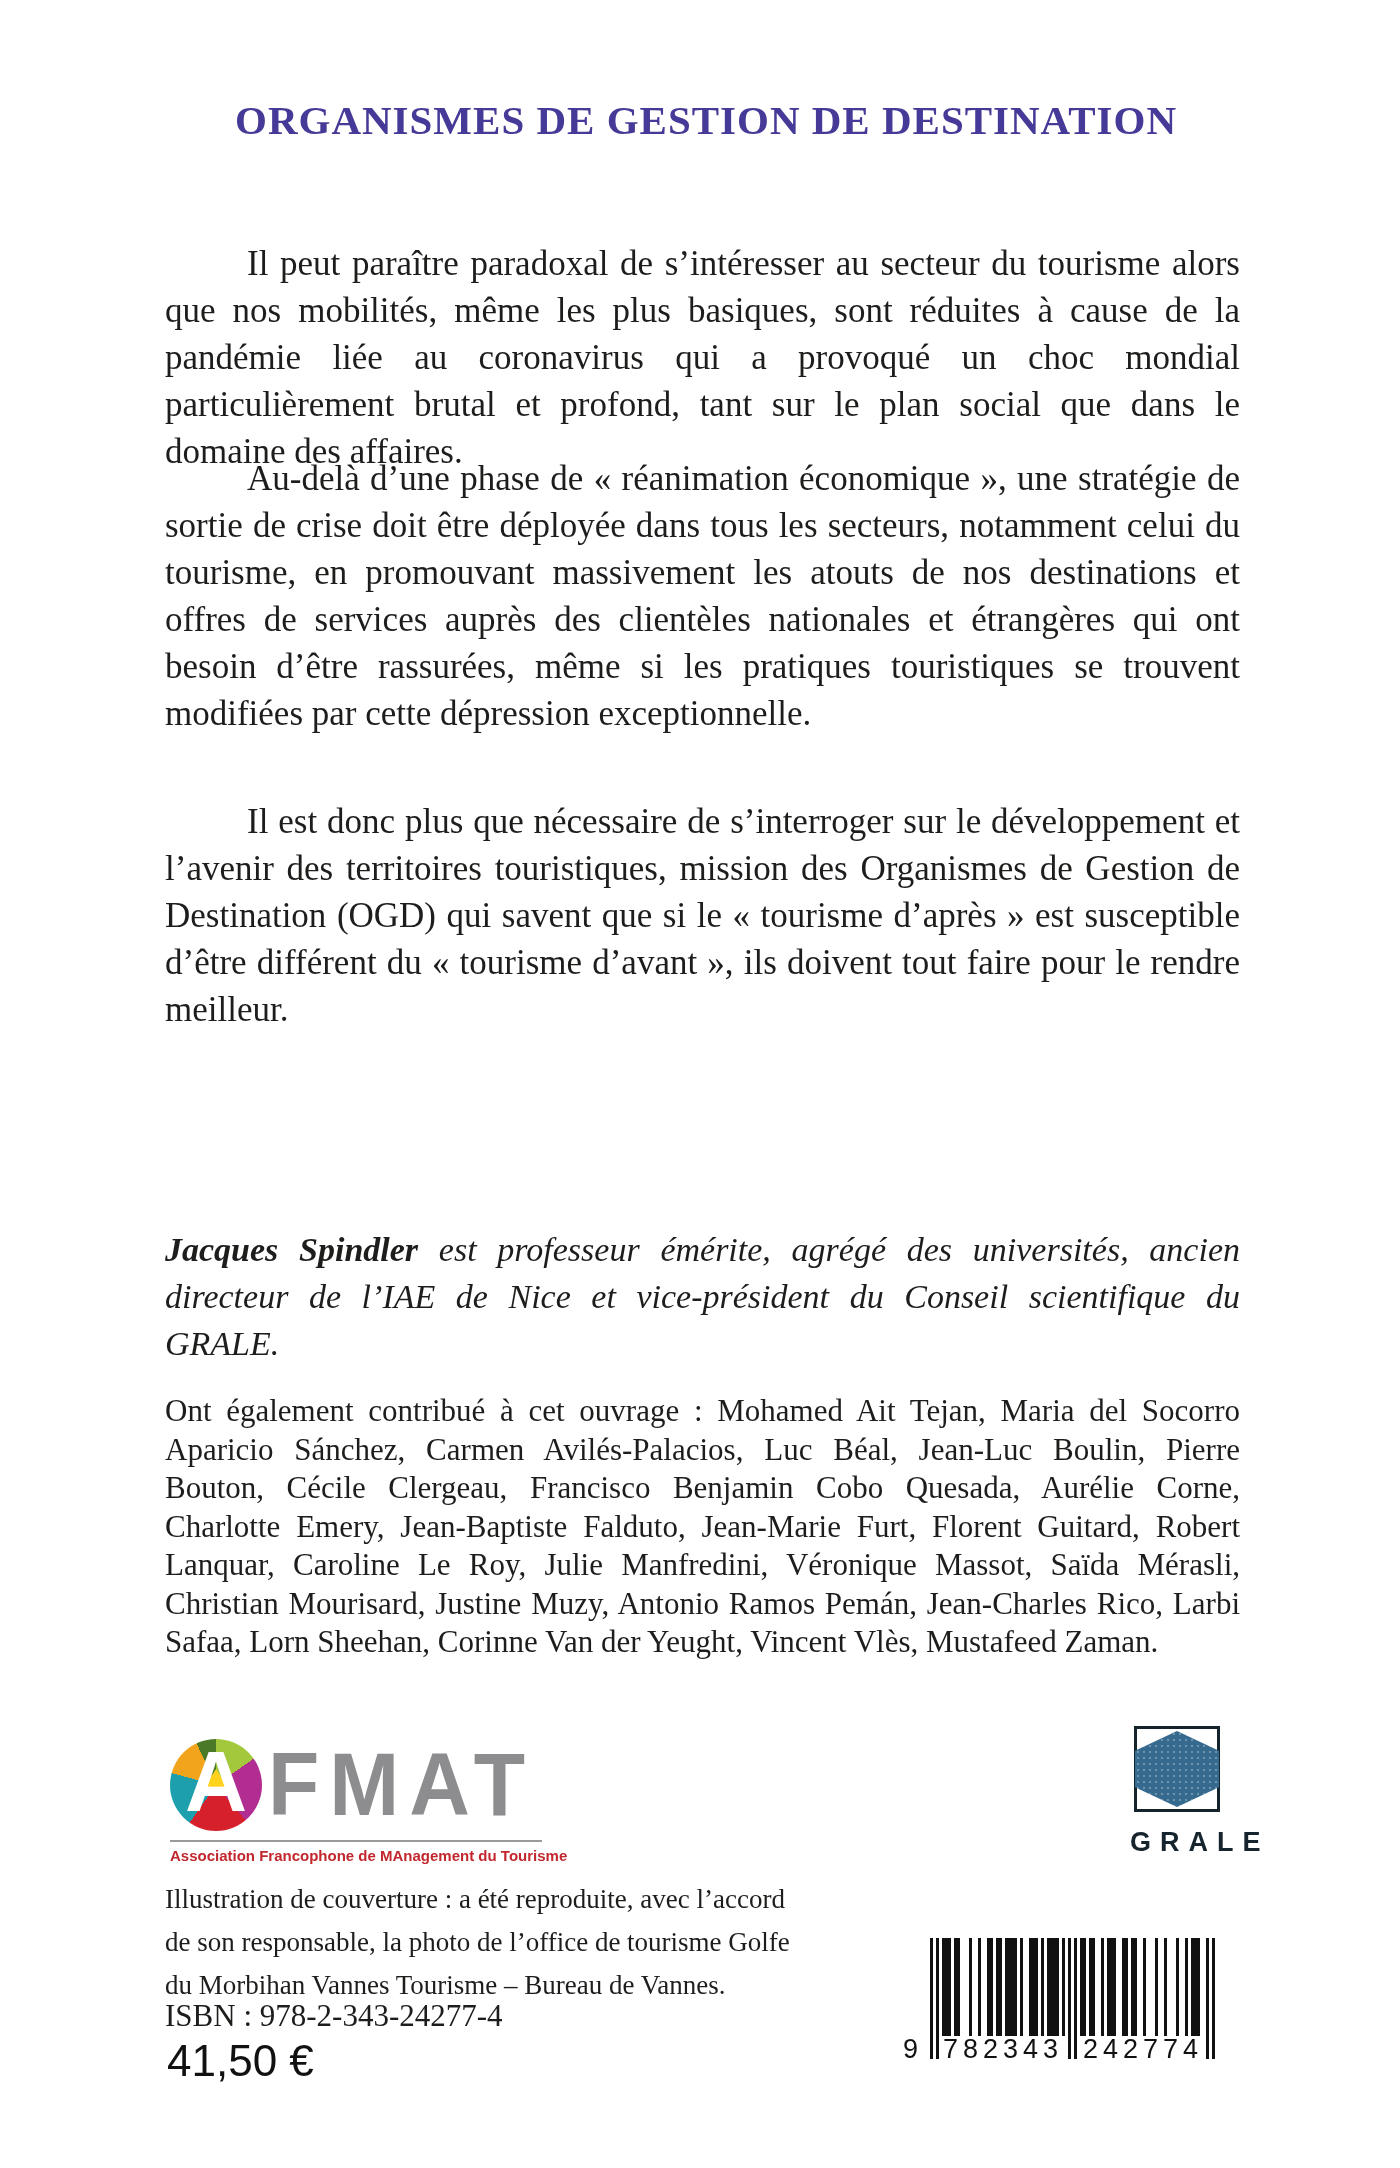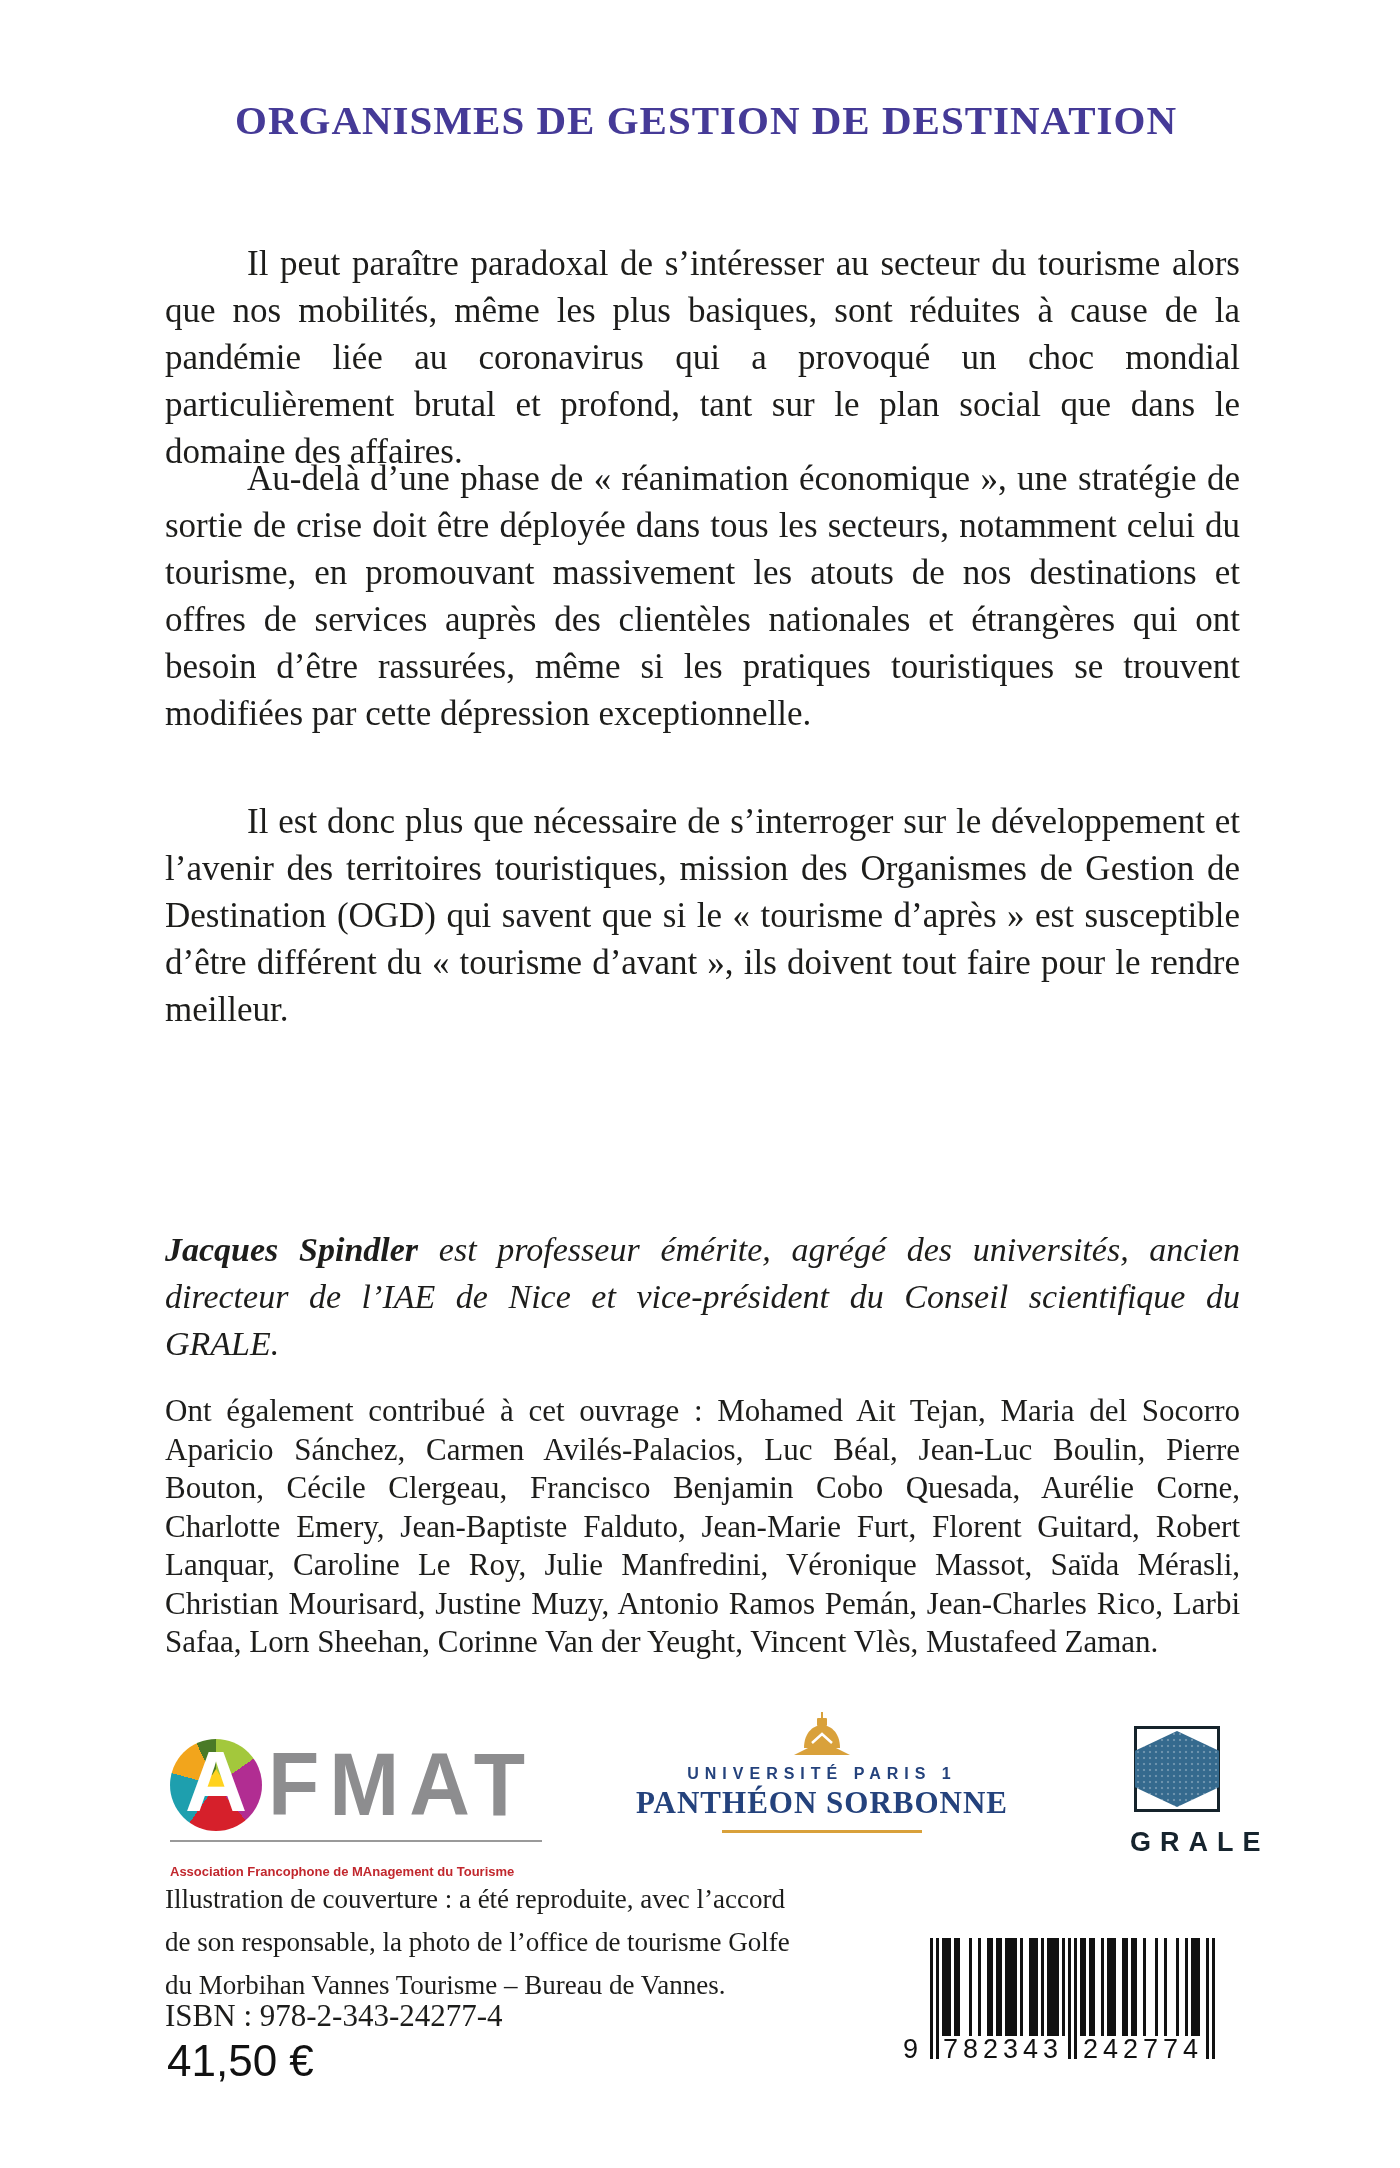--- a/index.html
+++ b/index.html
@@ -64,22 +64,22 @@
     font-family:"Liberation Sans", sans-serif;font-weight:bold;font-size:86px;
     color:#ffffff;z-index:2;
   }
   .afmat-rest{
     font-family:"Liberation Sans", sans-serif;font-weight:bold;font-size:84px;
     color:var(--afmat_gray,#8d8d8f);letter-spacing:10px;margin-left:6px;
     transform:scaleY(1.05);
   }
   .afmat-rule{height:2px;background:#9a9a9a;margin-top:8px;}
   .afmat-tagline{
-    margin-top:22px;white-space:nowrap;
-    font-family:"Liberation Sans", sans-serif;font-weight:bold;font-size:13px;
+    margin-top:5px;white-space:nowrap;
+    font-family:"Liberation Sans", sans-serif;font-weight:bold;font-size:15px;
     color:var(--afmat_red,#c1272d);
   }
   
   .sorbonne{position:absolute;left:620px;top:1712px;width:404px;text-align:center;}
   .dome{display:block;margin:0 auto;}
   .sorb-line1{
     margin-top:3px;
     font-family:"Liberation Sans", sans-serif;font-weight:600;font-size:16px;
     letter-spacing:6px;color:var(--sorbonne_blue,#24427c);
   }
@@ -150,34 +150,20 @@
       <div class="afmat-circle">
         <span class="afmat-tri"></span>
         <span class="afmat-a">A</span>
       </div>
       <span class="afmat-rest">FMAT</span>
     </div>
     <div class="afmat-rule"></div>
     <div class="afmat-tagline">Association Francophone de MAnagement du Tourisme</div>
   </div>
 
-  <div class="sorbonne">
-    <svg class="dome" width="66" height="50" viewBox="0 0 66 50">
-      <g fill="#d9a13b">
-        <rect x="32" y="0" width="2" height="6"></rect>
-        <rect x="28" y="6" width="10" height="8" rx="1"></rect>
-        <path d="M15,36 C15,19 26,13 33,13 C40,13 51,19 51,36 Z"></path>
-        <polygon points="5,43 61,43 45,35 21,35"></polygon>
-      </g>
-      <path d="M23,31 L33,22 L43,31" fill="none" stroke="#ffffff" stroke-width="2.5"></path>
-    </svg>
-    <div class="sorb-line1">UNIVERSITÉ PARIS 1</div>
-    <div class="sorb-line2">PANTHÉON SORBONNE</div>
-    <div class="sorb-underline"></div>
-  </div>
 
   <div class="grale">
     <div class="grale-square">
       <div class="grale-hex"></div>
     </div>
     <div class="grale-label">GRALE</div>
   </div>
 
   <p class="credit">Illustration de couverture : a été reproduite, avec l’accord de son responsable, la photo de l’office de tourisme Golfe du Morbihan Vannes Tourisme – Bureau de Vannes.</p>
 

